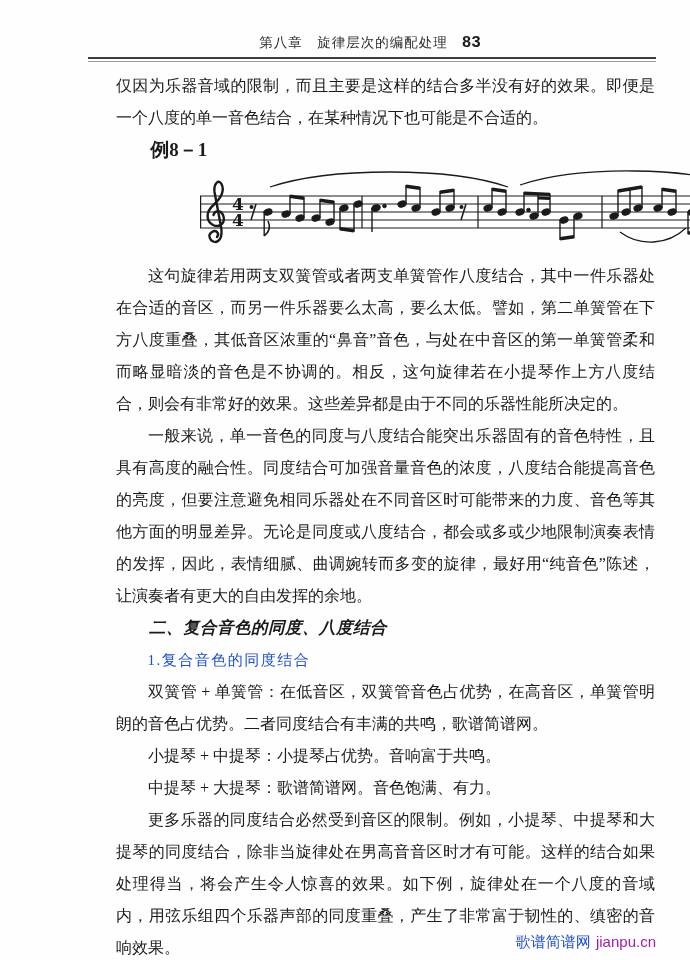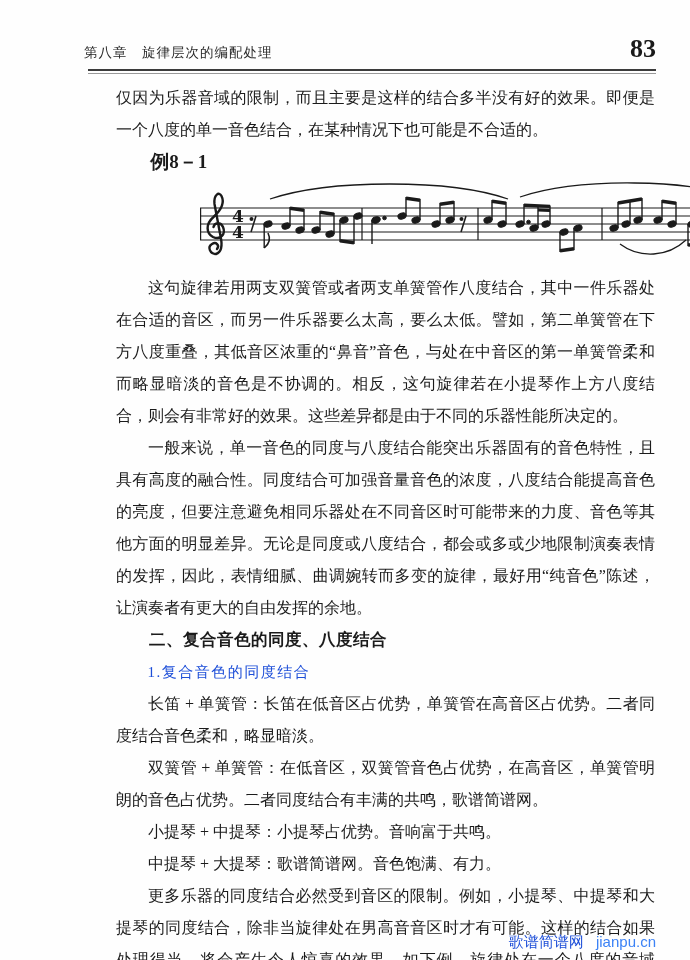--- a/index.html
+++ b/index.html
@@ -7,25 +7,26 @@
     position:relative;
     width:690px;height:960px;
     background:#fefefe;
     overflow:hidden;
     font-family:"Liberation Serif","DejaVu Serif",serif;
     color:#1b1b1b;
   }
   
   .header{
     padding:34px 34px 0 84px;
-    display:flex;justify-content:space-between;align-items:baseline;
+    display:flex;justify-content:center;align-items:baseline;
     gap:14px;
+    font-family:Liberation Mono, monospace;
   }
   .chapter-title{font-size:13.5px;letter-spacing:1px;color:#2a2a2a;}
-  .page-number{font-size:26px;font-weight:bold;color:#1a1a1a;}
+  .page-number{font-size:16px;font-weight:bold;color:#1a1a1a;}
   .header-rule{
     margin:5px 34px 0 88px;
     height:2px;
     border-top:2px solid #3c3c3c;
     border-bottom:1px solid #9a9a9a;
   }
   
   .body-text{
     margin:8px 35px 0 116px;
     font-size:16px;
@@ -38,39 +39,40 @@
     margin-top:3px;
     text-indent:1.8em;
     font-weight:600;
     font-size:19px;
   }
   .section-heading{
     text-indent:2em;
     font-weight:bold;
     font-size:16.5px;
     letter-spacing:0.5px;
+    font-style:italic;
   }
   .sub-heading{
     text-indent:2.1em;
     font-size:15px;
     letter-spacing:1.5px;
     color:#1d4ed8;
   }
   
   .score-wrap{margin:4px 35px 2px 84px;}
   .score-wrap svg{display:block;}
   
   .footer-watermark{
     position:absolute;
     right:34px;bottom:8px;
     font-family:"Liberation Sans","DejaVu Sans",sans-serif;
     font-size:15px;
   }
   .wm-site{color:#1d4ed8;}
-  .wm-url{color:#3b82f6;margin-left:8px;}
+  .wm-url{color:#a21caf;margin-left:1px;}
 </style>
 </head>
 <body>
 
 <div class="page">
 
   <div class="header">
     <span class="chapter-title">第八章　旋律层次的编配处理</span>
     <span class="page-number">83</span>
   </div>
@@ -211,21 +213,20 @@
         </g>
       </svg>
     </div>
 
     <p class="indent">这句旋律若用两支双簧管或者两支单簧管作八度结合，其中一件乐器处在合适的音区，而另一件乐器要么太高，要么太低。譬如，第二单簧管在下方八度重叠，其低音区浓重的“鼻音”音色，与处在中音区的第一单簧管柔和而略显暗淡的音色是不协调的。相反，这句旋律若在小提琴作上方八度结合，则会有非常好的效果。这些差异都是由于不同的乐器性能所决定的。</p>
     <p class="indent">一般来说，单一音色的同度与八度结合能突出乐器固有的音色特性，且具有高度的融合性。同度结合可加强音量音色的浓度，八度结合能提高音色的亮度，但要注意避免相同乐器处在不同音区时可能带来的力度、音色等其他方面的明显差异。无论是同度或八度结合，都会或多或少地限制演奏表情的发挥，因此，表情细腻、曲调婉转而多变的旋律，最好用“纯音色”陈述，让演奏者有更大的自由发挥的余地。</p>
 
     <p class="section-heading">二、复合音色的同度、八度结合</p>
     <p class="sub-heading">1.复合音色的同度结合</p>
 
-    <p class="indent">长笛 + 单簧管：长笛在低音区占优势，单簧管在高音区占优势。二者同度结合音色柔和，略显暗淡。</p>
     <p class="indent">双簧管 + 单簧管：在低音区，双簧管音色占优势，在高音区，单簧管明朗的音色占优势。二者同度结合有丰满的共鸣，歌谱简谱网。</p>
     <p class="indent">小提琴 + 中提琴：小提琴占优势。音响富于共鸣。</p>
     <p class="indent">中提琴 + 大提琴：歌谱简谱网。音色饱满、有力。</p>
     <p class="indent">更多乐器的同度结合必然受到音区的限制。例如，小提琴、中提琴和大提琴的同度结合，除非当旋律处在男高音音区时才有可能。这样的结合如果处理得当，将会产生令人惊喜的效果。如下例，旋律处在一个八度的音域内，用弦乐组四个乐器声部的同度重叠，产生了非常富于韧性的、缜密的音响效果。</p>
   </div>
 
   <div class="footer-watermark">
     <span class="wm-site">歌谱简谱网</span>
     <span class="wm-url">jianpu.cn</span>
   </div>

